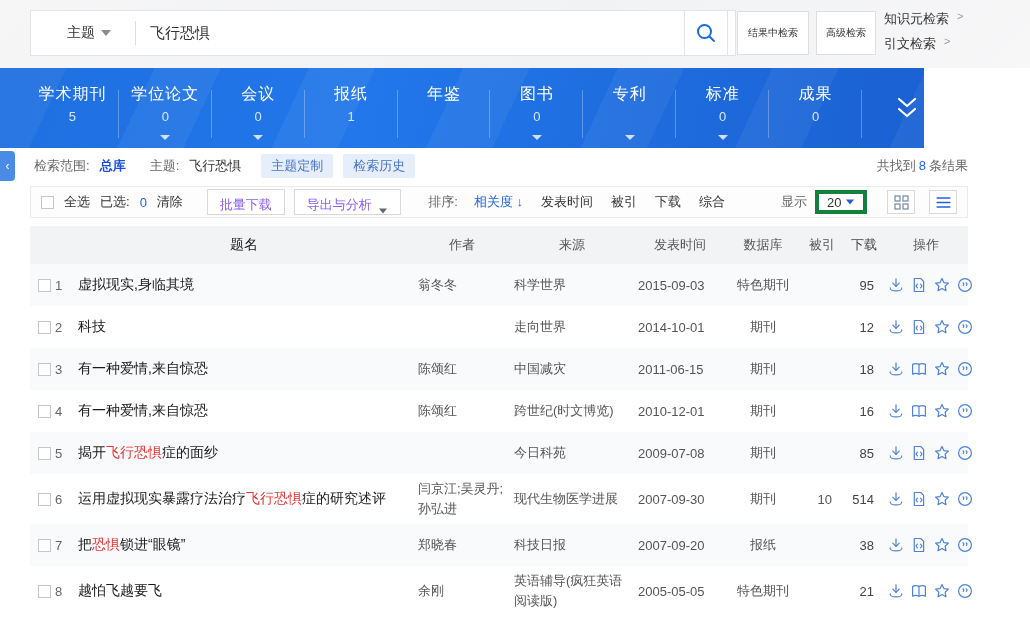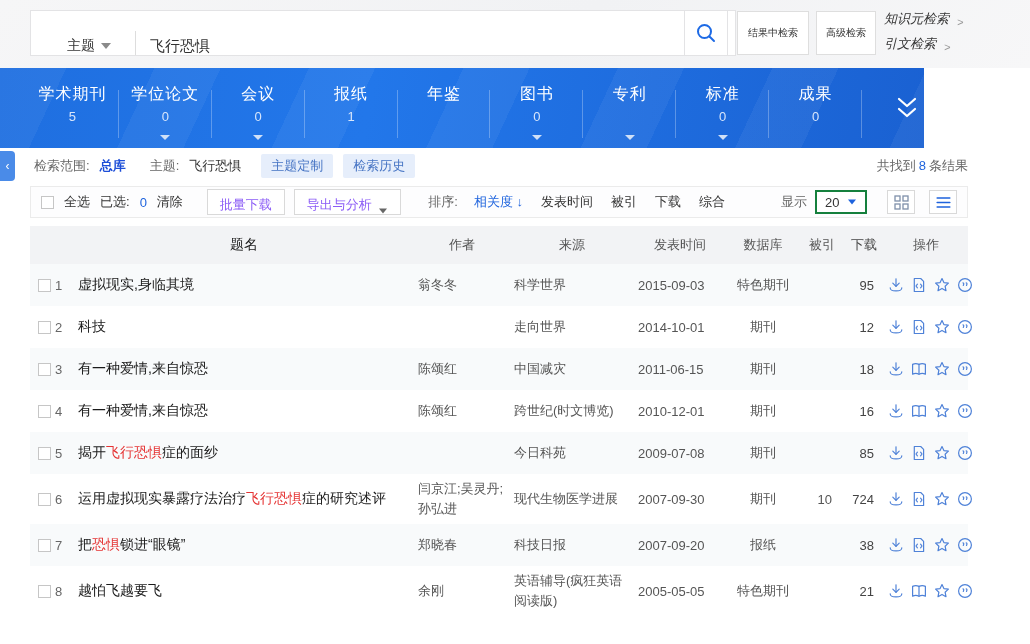--- a/index.html
+++ b/index.html
@@ -3,36 +3,36 @@
 <meta charset="utf-8">
 <style>
   * { margin:0; padding:0; box-sizing:border-box; }
   html,body { width:1030px; height:644px; overflow:hidden;
     font-family:"Liberation Sans","DejaVu Sans",sans-serif; background:#fff; }
 
   
   .topbar { position:relative; width:1030px; height:68px;
     background:linear-gradient(135deg,#f6f6f7 0%,#f1f2f4 55%,#f7f7f8 100%); }
   .searchbox { position:absolute; left:30px; top:10px; width:706px; height:46px;
-    background:#fff; border:1px solid #e3e3e5; display:flex; align-items:flex-end;font-family:Liberation Mono, monospace; }
+    background:#fff; border:1px solid #e3e3e5; display:flex; align-items:center;font-family:Liberation Mono, monospace; }
   .field-sel { display:flex; align-items:center; gap:6px; padding:0 24px 0 36px;
     font-size:14px; color:#333; cursor:pointer; }
   .caret-dn { width:0; height:0; border-left:5px solid transparent; border-right:5px solid transparent;
     border-top:6px solid #8a8a8a; display:inline-block; }
   .searchbox .vdiv { width:1px; height:24px; background:#ddd; }
   .query-input { flex:1; border:none; outline:none; font-size:15px; color:#333;
     padding:0 14px; background:transparent; font-family:inherit; }
   .search-btn { position:absolute; left:684px; top:10px; width:44px; height:46px;
     background:#fff; border:1px solid #e3e3e5; display:flex; align-items:center; justify-content:center; cursor:pointer; }
   .top-btn { position:absolute; top:11px; height:44px; background:#fff; border:1px solid #dedede;
     font-size:10px; color:#333; display:flex; align-items:center; justify-content:center; cursor:pointer; padding:0 8px; }
   .btn-inres { left:737px; width:72px; }
   .btn-adv { left:816px; width:60px; }
   .top-links { position:absolute; left:884px; top:10px; display:flex; flex-direction:column; gap:7px; }
-  .top-link { font-size:13px; color:#333; cursor:pointer; display:flex; align-items:flex-end; gap:8px;font-style:italic; }
+  .top-link { font-size:13px; color:#333; cursor:pointer; display:flex; align-items:flex-start; gap:8px; }
   .top-link .gt { color:#999; font-size:11px; }
 
   
   .bluenav { position:relative; width:924px; height:80px;
     background:linear-gradient(100deg,#1f6fe0 0%,#2277ea 40%,#1a61d2 100%); overflow:hidden; }
   .bluenav::before { content:""; position:absolute; inset:0;
     background:repeating-linear-gradient(115deg, rgba(255,255,255,0.05) 0 60px, rgba(255,255,255,0) 60px 140px); }
   .nav-items { position:relative; display:flex; padding-left:26px; height:100%; align-items:center; }
   .nav-item { width:94px; text-align:center; color:#fff; cursor:pointer; position:relative; padding-top:2px; }
   .nav-item:not(:last-of-type)::after { content:""; position:absolute; right:0; top:8px; width:1px; height:48px;
@@ -66,21 +66,21 @@
   .clear-btn { cursor:pointer; }
   .tb-btn { height:26px; border:1px solid #d9d9d9; background:#fff; font-size:13px; color:#8b5cf6;
     display:flex; align-items:flex-end; gap:6px; padding:0 12px; cursor:pointer; }
   .tb-btn + .tb-btn { margin-left:-1px; }
   .tb-btn .caret-dn { border-top-color:#666; transform:scale(0.8); }
   .tb-right { margin-left:auto; display:flex; align-items:center; gap:16px; }
   .sort-group { display:flex; align-items:center; gap:16px; color:#666; }
   .sort-opt { color:#333; cursor:pointer; }
   .sort-opt.active { color:#1e63dd; }
   .disp-group { display:flex; align-items:center; gap:8px; color:#666; margin-left:40px; }
-  .page-size { width:52px; height:24px; border:2px solid #15803d; display:flex; align-items:center;
+  .page-size { width:52px; height:24px; border:4px solid #15803d; display:flex; align-items:center;
     justify-content:space-between; padding:0 8px; color:#333; cursor:pointer; background:#fff; }
   .page-size .caret-dn { border-top-color:#1e63dd; transform:scale(0.8); }
   .view-btn { width:28px; height:24px; border:1px solid #d9d9d9; background:#fff; display:flex;
     align-items:center; justify-content:center; cursor:pointer; }
   .view-btn + .view-btn { margin-left:-10px; }
 
   
   .thead { display:flex; height:38px; align-items:center; background:#f2f3f5; margin-top:8px;
     font-size:13px; color:#555; }
   .trow { display:flex; min-height:42px; align-items:center; font-size:13px; color:#555; background:#fff; }
@@ -481,21 +481,21 @@
         <div class="c c-check">
           <input type="checkbox" style="">
           <span class="idx">6</span>
         </div>
         <div class="c c-title"><span>运用虚拟现实暴露疗法治疗</span><span class="hl">飞行恐惧</span><span>症的研究述评</span></div>
         <div class="c c-author">闫京江;吴灵丹;孙弘进</div>
         <div class="c c-source">现代生物医学进展</div>
         <div class="c c-date">2007-09-30</div>
         <div class="c c-db">期刊</div>
         <div class="c c-cited">10</div>
-        <div class="c c-dl">724</div>
+        <div class="c c-dl">514</div>
         <div class="c c-ops">
           <span class="op-ic">
             <svg viewBox="0 0 16 16">
               <path d="M8 1.8v7.4"></path>
               <path d="M4.8 6.2 8 9.4l3.2-3.2"></path>
               <path d="M2.2 10.8c0 2.4 1.4 3 5.8 3s5.8-.6 5.8-3"></path>
             </svg>
           </span>
           <span class="op-ic">
             <svg viewBox="0 0 16 16">

